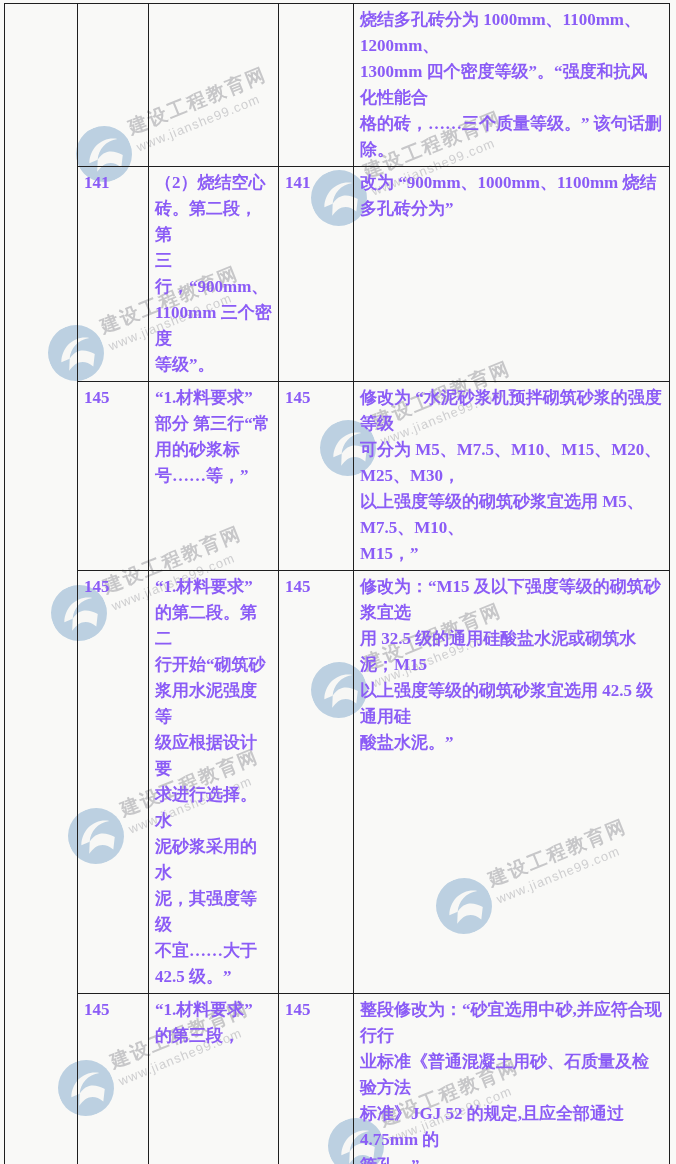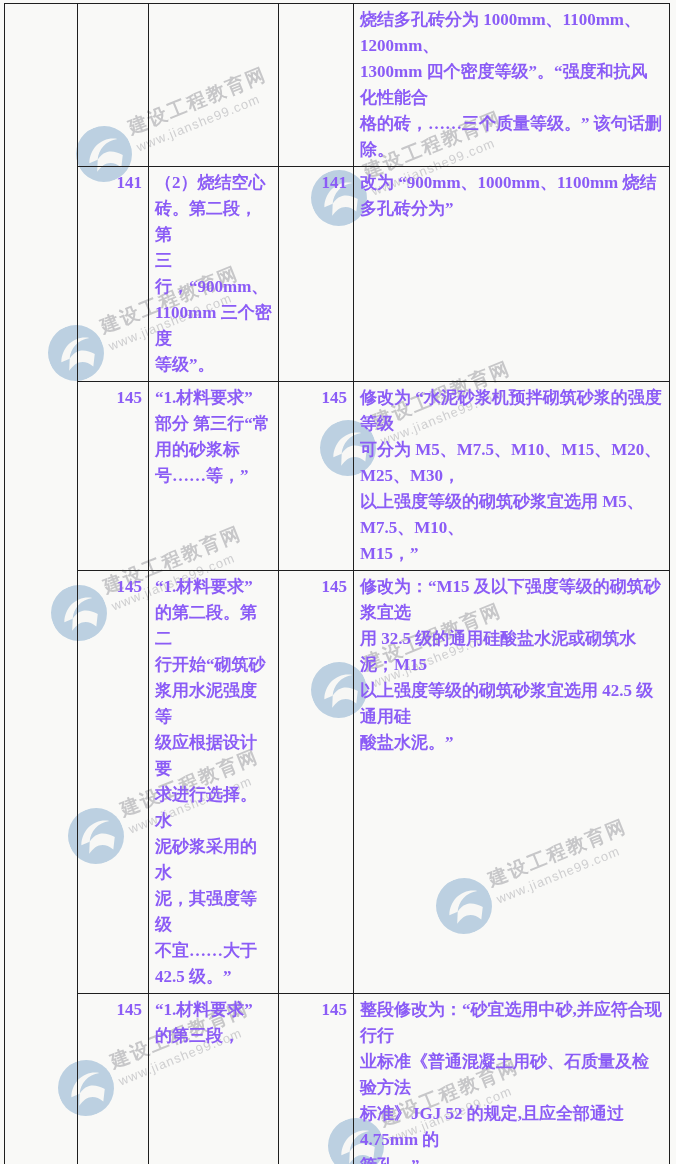--- a/index.html
+++ b/index.html
@@ -28,21 +28,21 @@
     border-collapse:collapse; table-layout:fixed; z-index:1;
   }
   table.main td {
     border:1.6px solid #1f1f1f;
     vertical-align:top; background:transparent;
     font-size:17px; line-height:26px; color:#8b5cf6;
     padding:3px 6px;
     font-weight:bold;
   }
   table.main td.stub { border-left:1.6px solid #1f1f1f; }
-  td.num  { text-align:right; padding-top:5px; }
+  td.num  { text-align:left; padding-top:5px; }
   td.desc { white-space:pre-line; padding-left:10px; }
   td.chg  { white-space:pre-line; padding-left:8px; }
 </style>
 </head>
 <body>
 
 <div class="sheet">
 
   <div class="wm" style="left:76px; top:126px">
     <svg class="wm-circle" viewBox="0 0 56 56">

